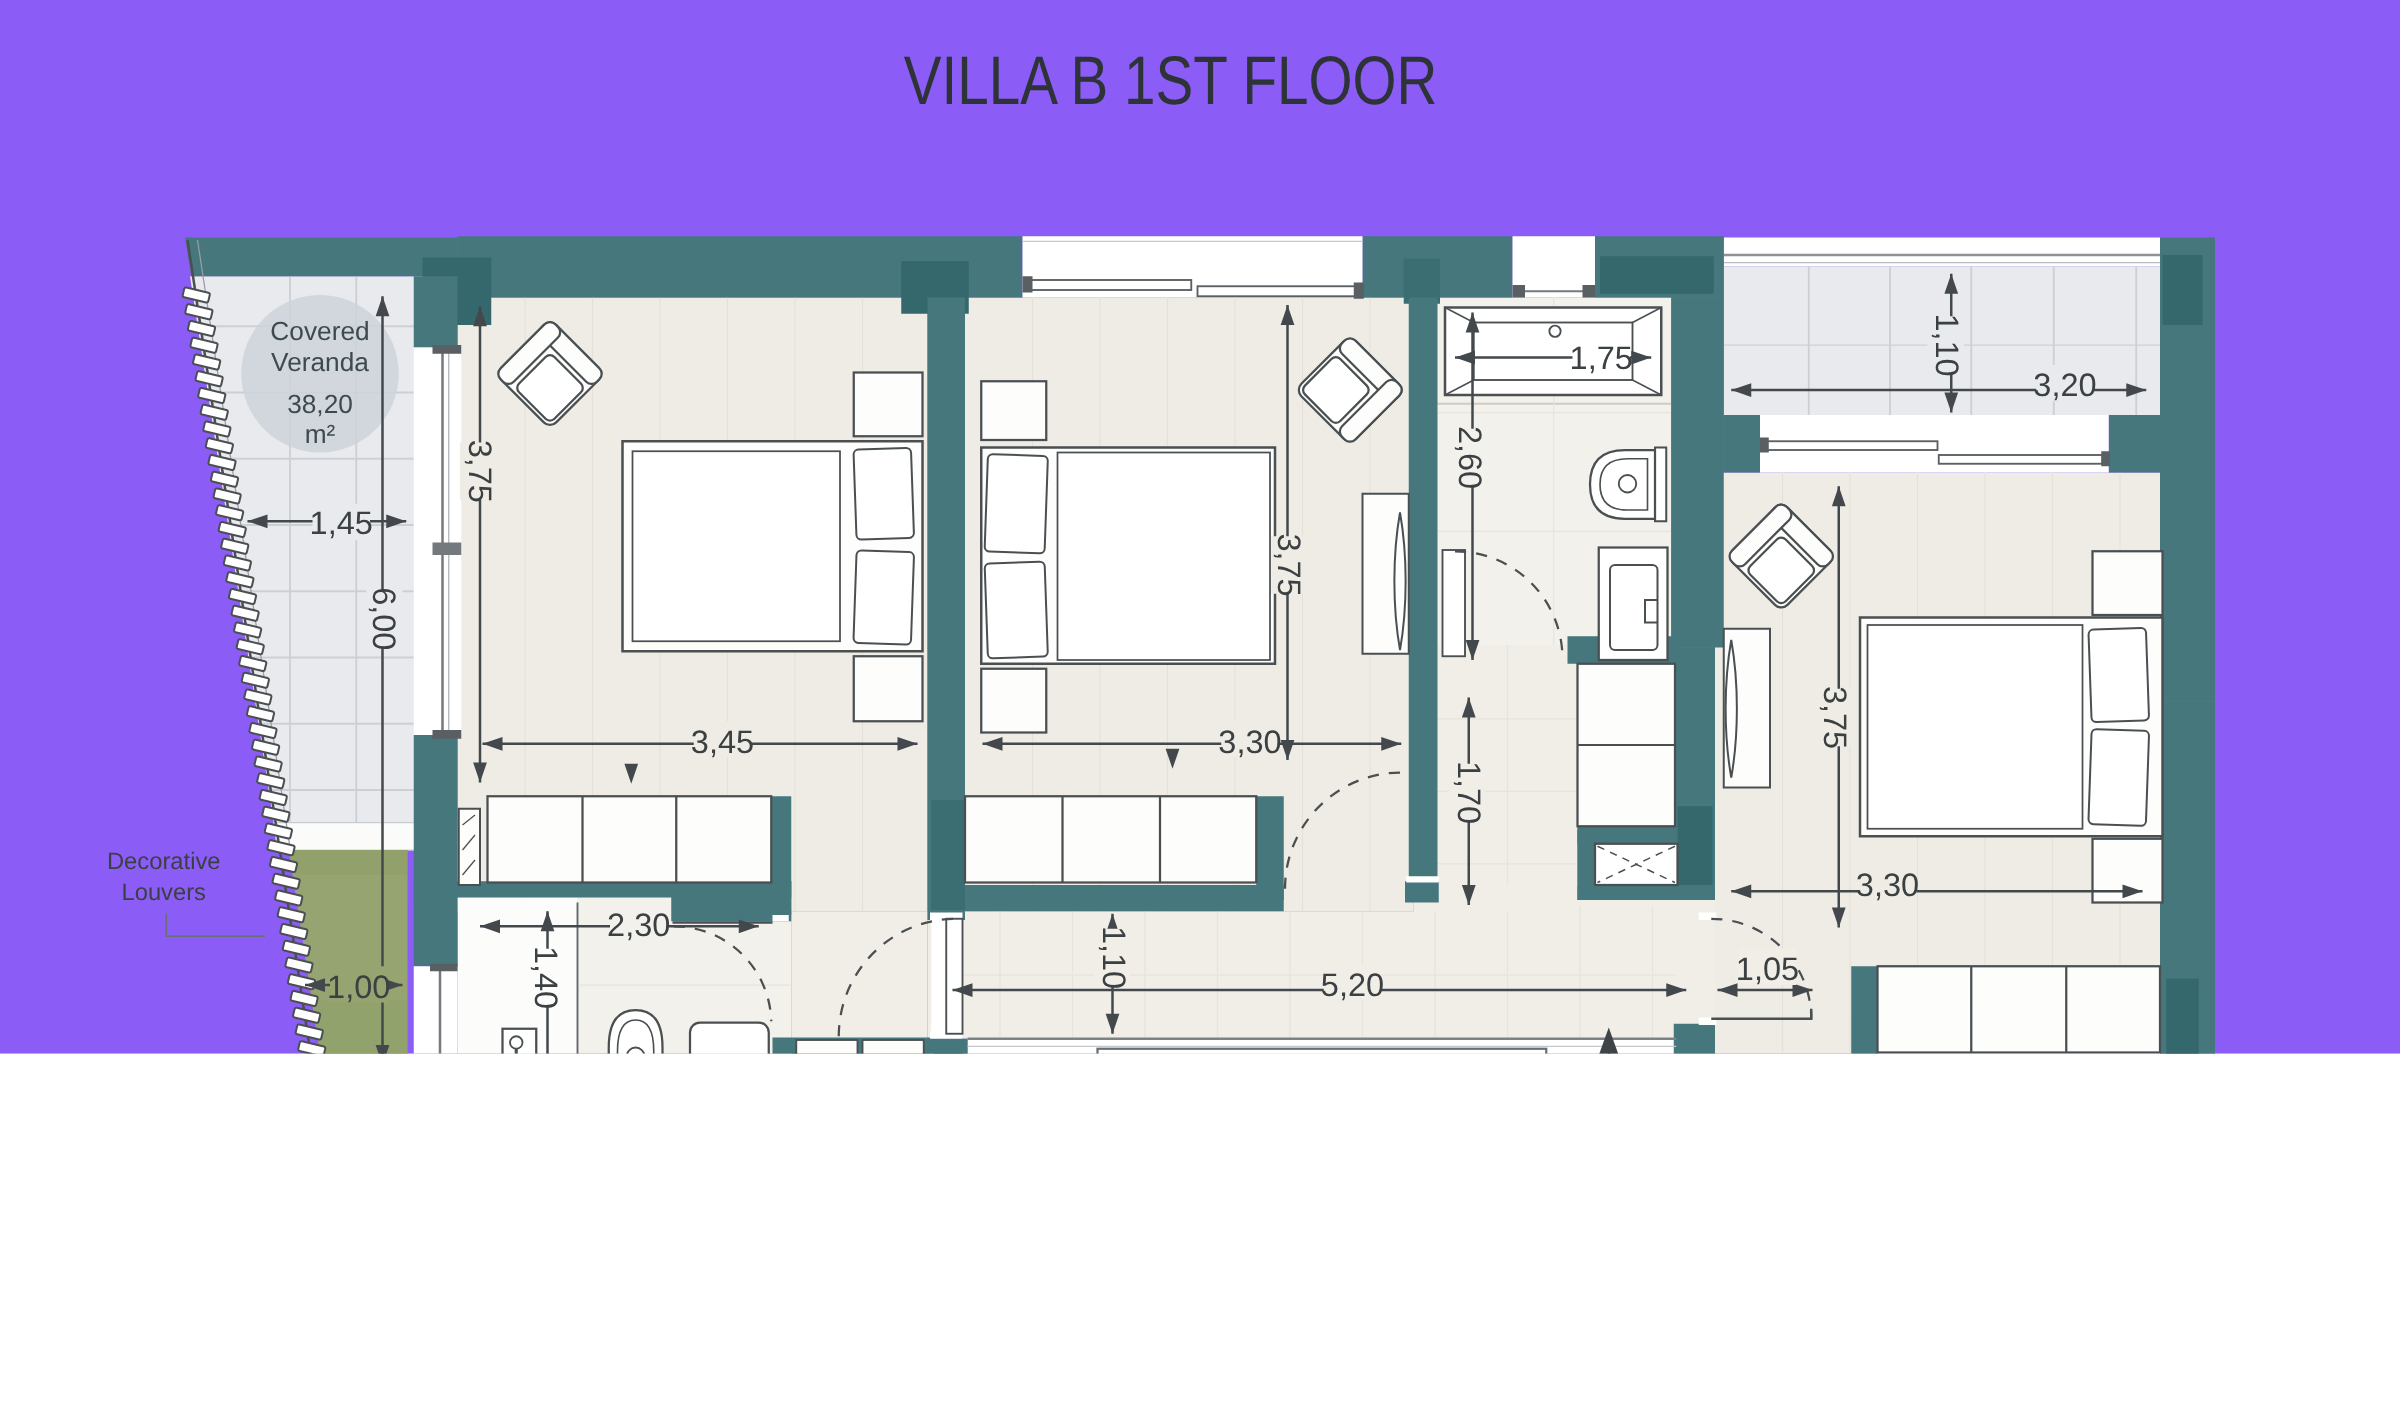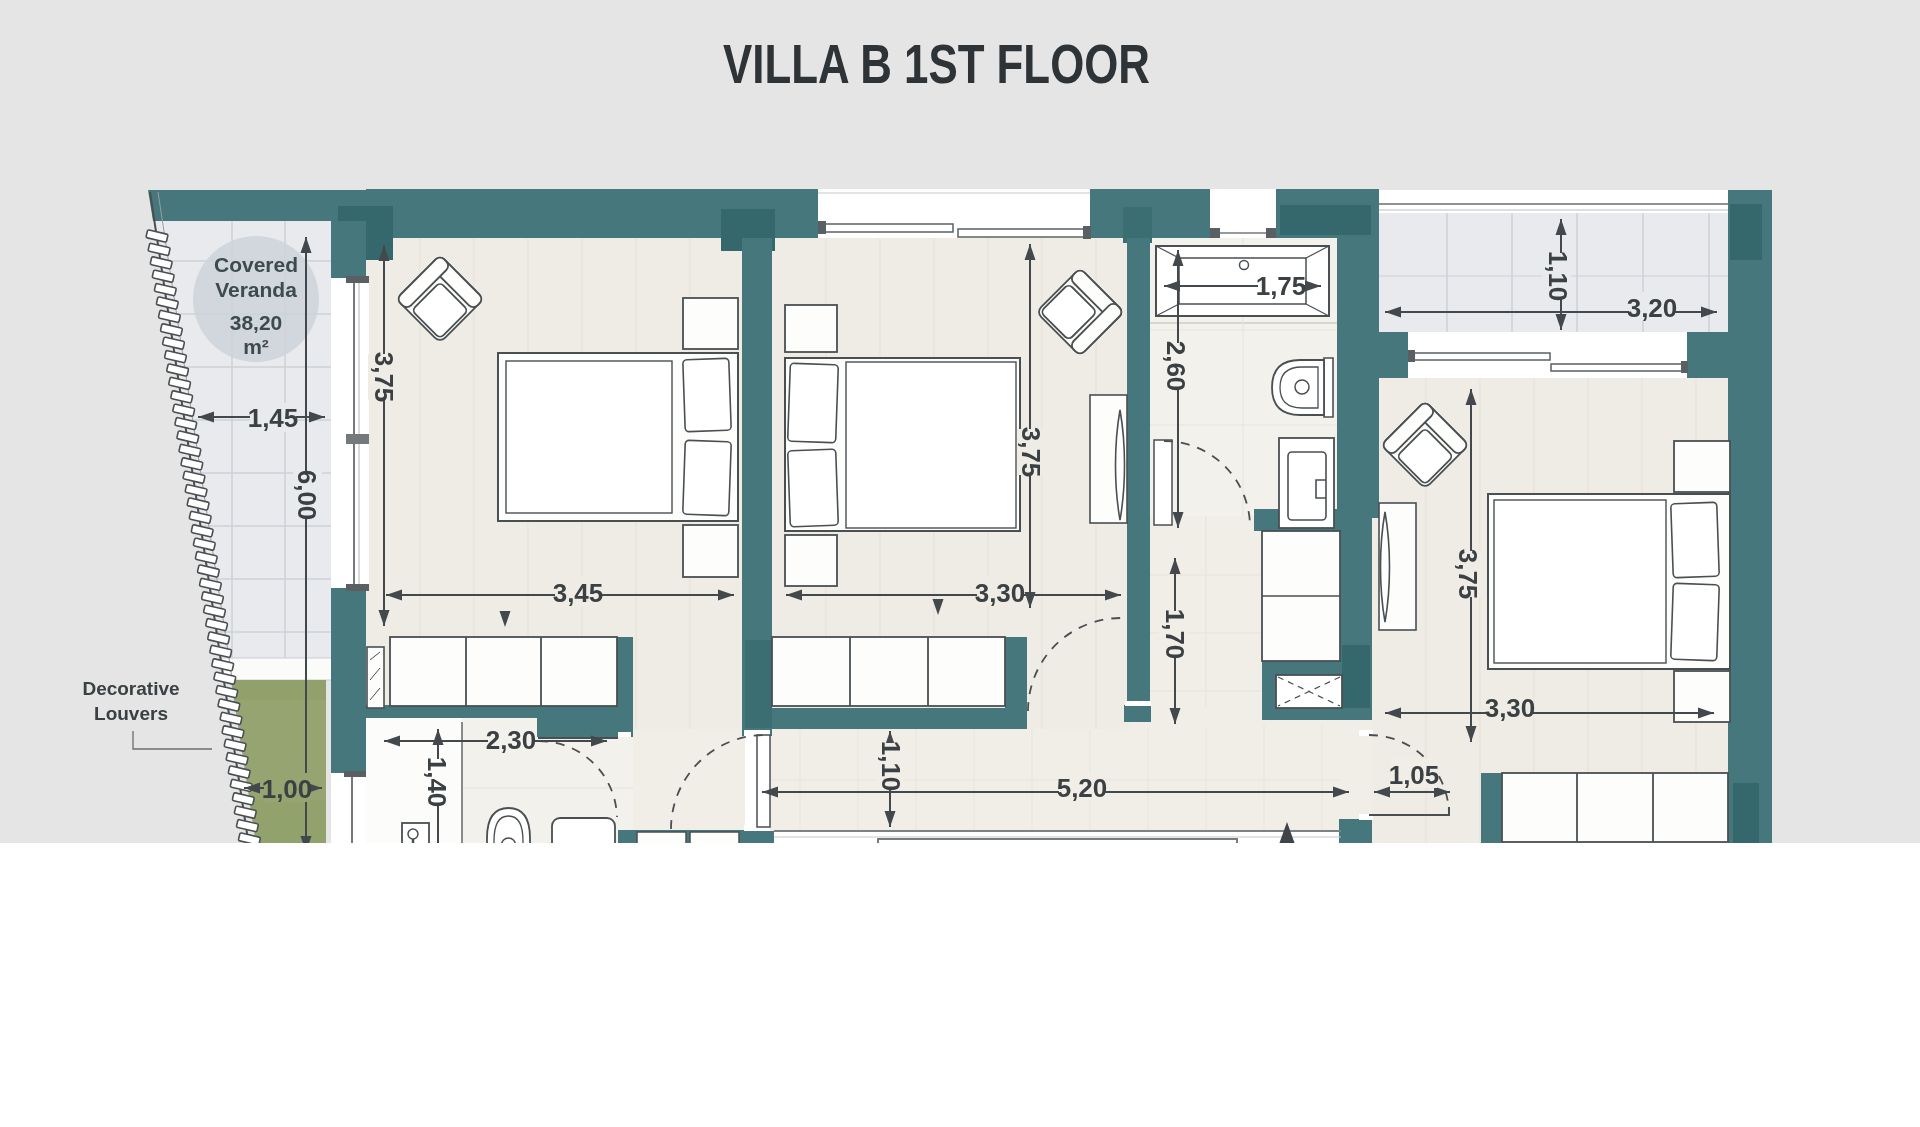--- a/index.html
+++ b/index.html
@@ -1,17 +1,17 @@
 <!DOCTYPE html>
 <html><head>
 <meta charset="utf-8">
 <style>
   html,body{margin:0;padding:0;background:#ffffff;}
-  .page{position:relative;width:1920px;height:843px;background:#e5e5e5;overflow:hidden;
-        font-family:"Liberation Sans", sans-serif;font-weight:bold;}
+  .page{position:relative;width:1920px;height:843px;background:#8b5cf6;overflow:hidden;
+        font-family:"Liberation Sans", sans-serif;}
   svg{position:absolute;left:0;top:0;}
   text{font-family:"Liberation Sans", sans-serif;}
 </style>
 </head>
 <body>
 <div class="page">
 <svg width="1920" height="1127" viewBox="0 0 1920 1127">
 
 <text x="723" y="83" font-size="55" fill="#2e3338" textLength="427" lengthAdjust="spacingAndGlyphs">VILLA B 1ST FLOOR</text>
 

